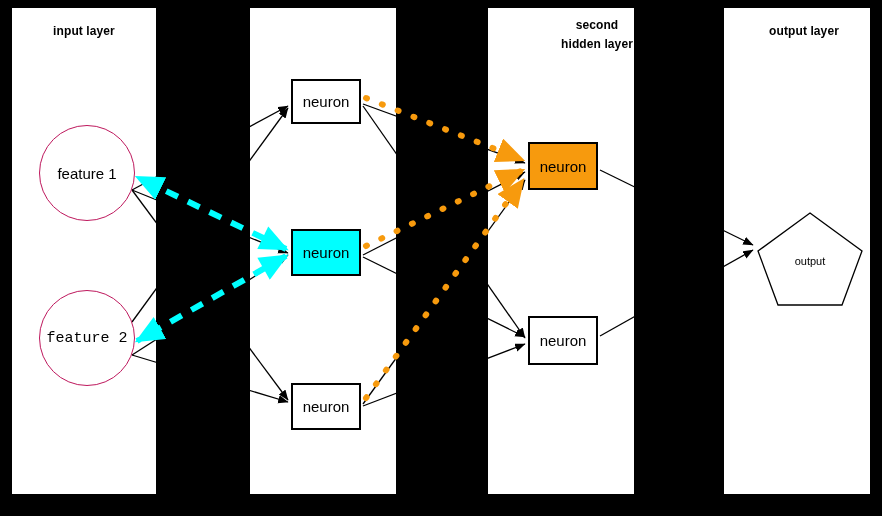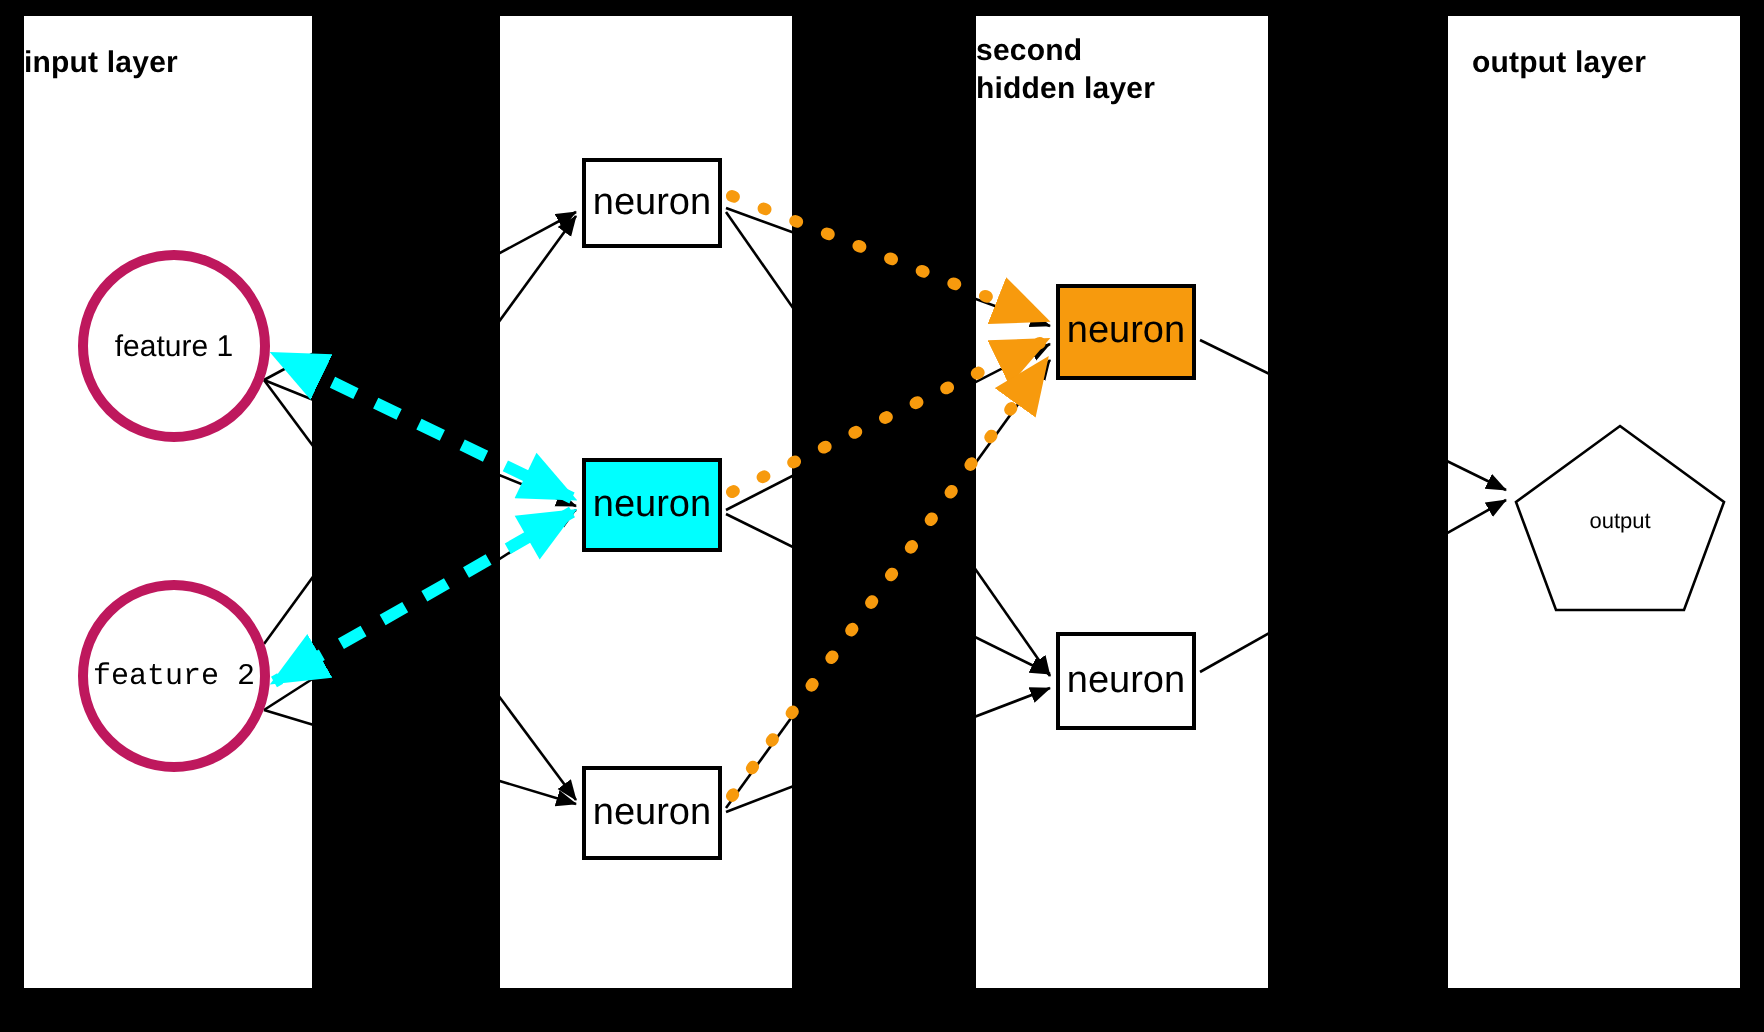--- a/index.html
+++ b/index.html
@@ -11,43 +11,44 @@
     font-family:"Liberation Sans", sans-serif;
   }
   .panel{
     position:absolute;
     background:#ffffff;
     box-sizing:border-box;
   }
   .panel-title{
     position:absolute;
     left:0;right:0;
+    text-align:center;
     font-weight:bold;
-    font-size:15px;
+    font-size:12px;
     color:#000000;
     line-height:19px;
     letter-spacing:0.1px;
   }
   .node-box{
     position:absolute;
     box-sizing:border-box;
     border:2px solid #000000;
     background:#ffffff;
     display:flex;
     align-items:center;
     justify-content:center;
-    font-size:19px;
+    font-size:15px;
     color:#000000;
   }
   .node-box.cyan{background:#00ffff;}
   .node-box.orange{background:#f79a0d;}
   .node-circle{
     position:absolute;
     box-sizing:border-box;
-    border:5px solid #be185d;
+    border:1px solid #be185d;
     border-radius:50%;
     background:#ffffff;
     display:flex;
     align-items:center;
     justify-content:center;
     font-size:15px;
     color:#000000;
   }
   .pent-label{
     position:absolute;
@@ -71,21 +72,21 @@
   <div class="panel" style="left:12px;top:8px;width:144px;height:486px;"></div>
   <div class="panel" style="left:250px;top:8px;width:146px;height:486px;"></div>
   <div class="panel" style="left:488px;top:8px;width:146px;height:486px;"></div>
   <div class="panel" style="left:724px;top:8px;width:146px;height:486px;"></div>
 
   <div class="panel-title" style="left:12px;width:144px;top:22px;">
     <div>input layer</div>
   </div>
 
 
-  <div class="panel-title" style="left:488px;width:146px;top:16px;">
+  <div class="panel-title" style="left:488px;width:146px;top:16px;padding-left:36px;">
     <div>second</div>
     <div>hidden layer</div>
   </div>
 
   <div class="panel-title" style="left:736px;width:136px;top:22px;">
     <div>output layer</div>
   </div>
 
   <svg class="layer" viewBox="0 0 882 516">
     <defs>

